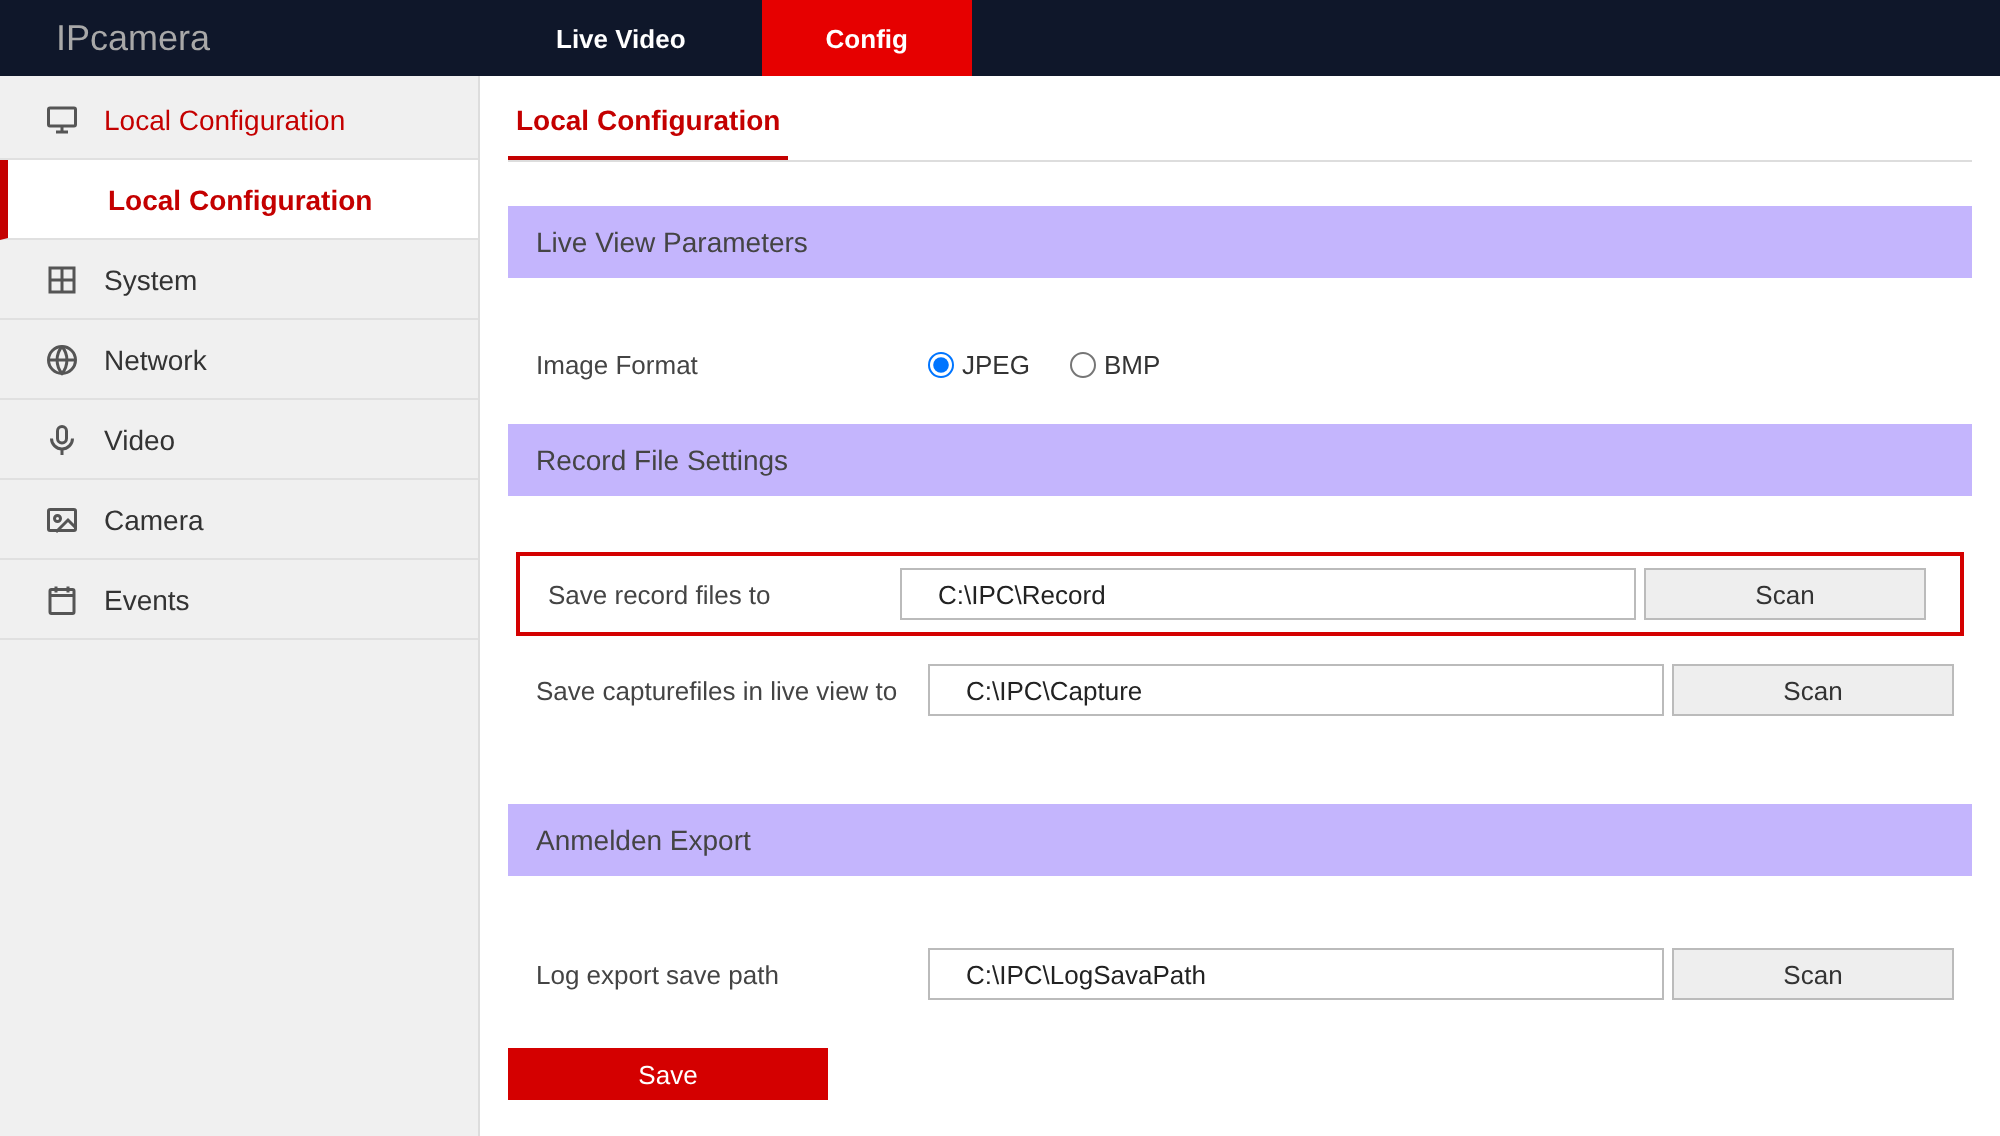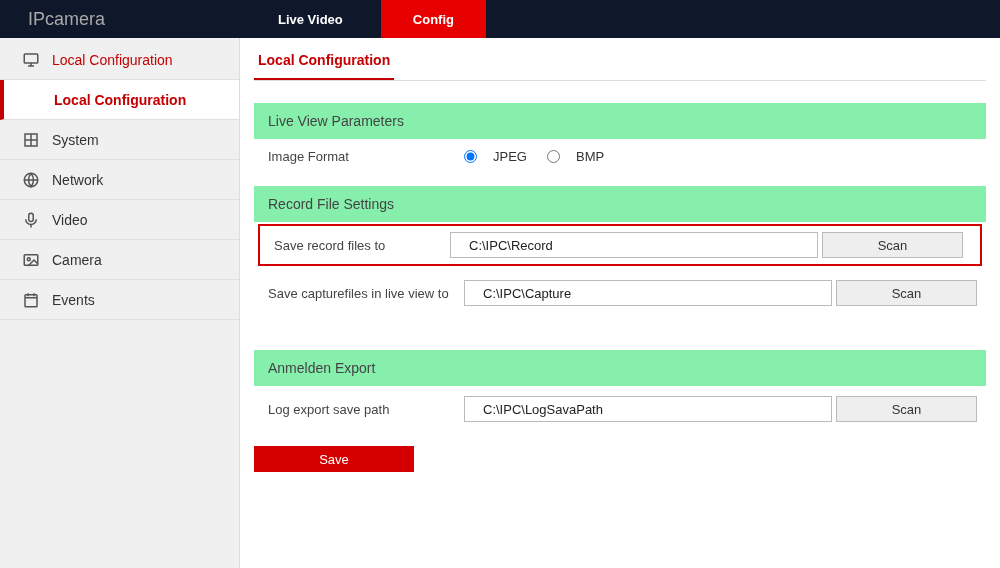--- a/index.html
+++ b/index.html
@@ -16,26 +16,26 @@
     .sidebar { width: 240px; background: #f0f0f0; border-right: 1px solid #ddd; padding-top: 2px; }
     .side-item { display: flex; align-items: center; height: 40px; padding-left: 20px; cursor: pointer; color: #333; font-size: 14px; border-bottom: 1px solid #e0e0e0; }
     .side-item .icon { width: 22px; display: flex; align-items: center; justify-content: center; margin-right: 10px; color: #555; }
     .side-item.sub { padding-left: 50px; background: #fff; color: #c40000; font-weight: bold; border-left: 4px solid #c40000; }
     .side-item.category.active { color: #c40000; }
     
     .content { flex: 1; background: #fff; overflow-y: auto; padding: 0 14px 20px 14px; }
     .page-title { color: #c40000; font-size: 14px; font-weight: bold; padding: 14px 4px 10px 4px; border-bottom: 2px solid #c40000; display: inline-block; }
     .title-row { border-bottom: 1px solid #ddd; margin-bottom: 22px; }
     
-    .section-head { background: #86efac; color: #444; font-size: 14px; padding: 10px 14px; margin-bottom: 10px; }
+    .section-head { background: #c4b5fd; color: #444; font-size: 14px; padding: 10px 14px; margin-bottom: 36px; }
     
     .field-row { display: flex; align-items: center; padding-left: 14px; margin-bottom: 22px; }
     .field-label { width: 196px; color: #444; font-size: 13px; }
     .radio-group { display: flex; align-items: center; gap: 8px; font-size: 13px; color: #333; }
-    .radio-opt { display: flex; align-items: center; gap: 16px; margin-right: 12px; }
+    .radio-opt { display: flex; align-items: center; gap: 4px; margin-right: 12px; }
     
     .path-row { display: flex; align-items: center; padding-left: 14px; margin-bottom: 24px; }
     .path-label { width: 196px; color: #444; font-size: 13px; }
     .path-input { width: 368px; height: 26px; border: 1px solid #bbb; padding: 0 18px; font-size: 13px; color: #222; }
     .scan-btn { width: 141px; height: 26px; border: 1px solid #bbb; background: #eee; font-size: 13px; color: #333; cursor: pointer; margin-left: 4px; }
     
     .highlight-frame { border: 2px solid #d40000; padding: 6px 4px; margin: -8px 4px 14px 4px; display: flex; align-items: center; }
     .highlight-frame .path-label { width: 186px; padding-left: 10px; }
     
     .save-btn { background: #d40000; color: #fff; border: none; width: 160px; height: 26px; font-size: 13px; cursor: pointer; margin-left: 0; }

